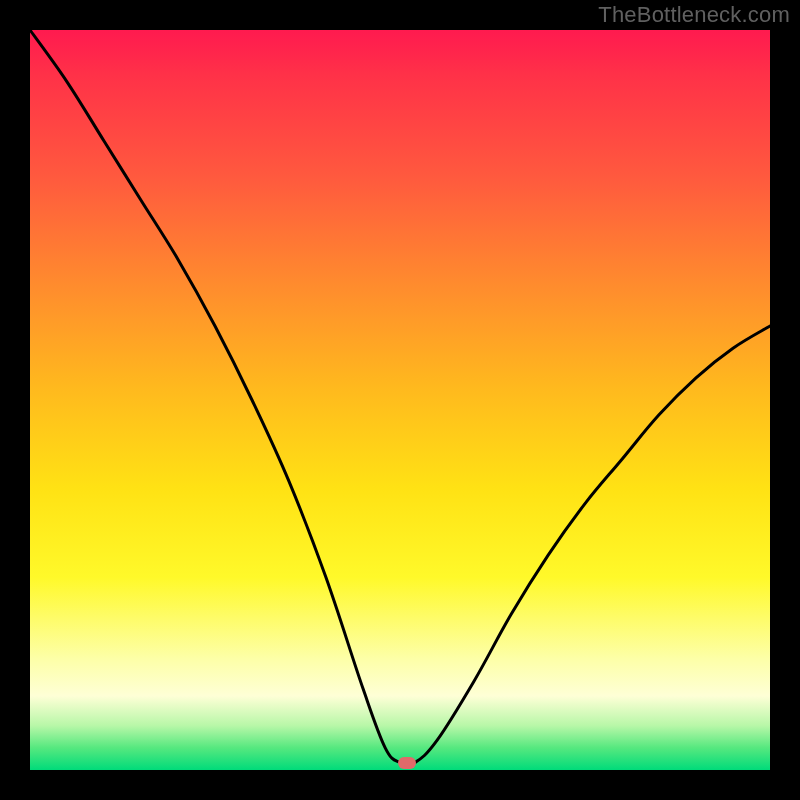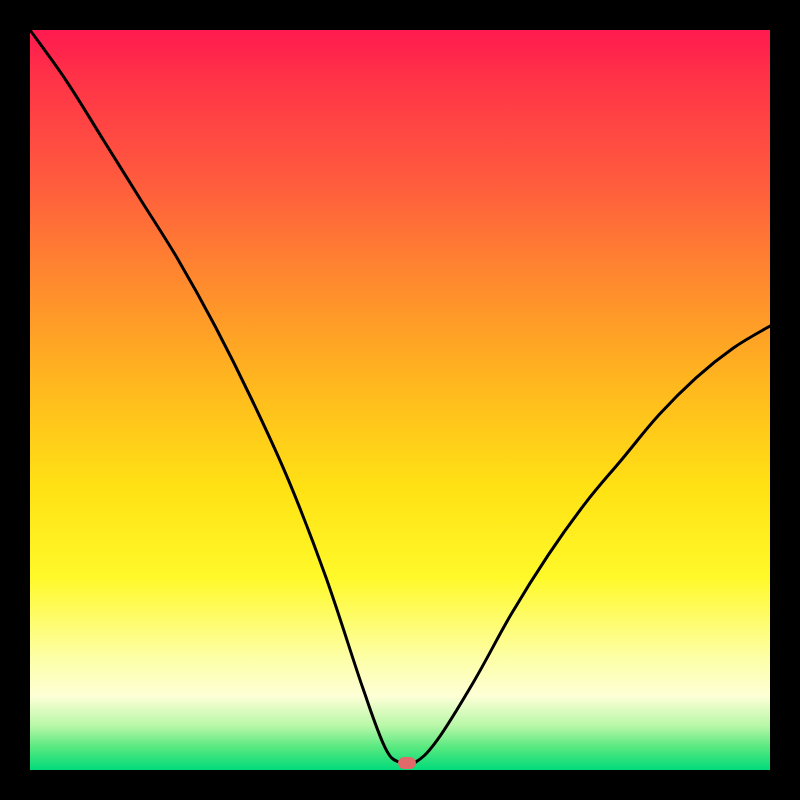--- a/index.html
+++ b/index.html
@@ -69,20 +69,21 @@
     border-radius: 6px / 6px;
     background: #e06a6a;
     z-index: 11;
     transform: translate(-50%, -50%);
   }
 </style>
 </head>
 <body>
 
 <div class="frame">
+  <div class="watermark">TheBottleneck.com</div>
 
   <div class="plot-area">
     <div class="gradient"></div>
 
     <svg class="curve" viewBox="0 0 740 740" preserveAspectRatio="none">
       <path id="curve-path" fill="none" stroke="#000" stroke-width="3" stroke-linejoin="round" stroke-linecap="round" d="M 0,0 C 6.66,9.323999999999991 23.68,31.819999999999954 37,51.799999999999955 C 50.32,71.77999999999996 60.68,89.688 74,111 C 87.32,132.31199999999998 97.68,148.88799999999992 111,170.19999999999993 C 124.32,191.51199999999994 134.68,206.75600000000003 148,229.40000000000003 C 161.32,252.04400000000004 171.68,270.692 185,296 C 198.32,321.308 208.68,342.028 222,370 C 235.32,397.972 245.68,419.43199999999996 259,451.4 C 272.32,483.368 282.68,510.30400000000003 296,547.6 C 309.32,584.8960000000001 322.344,627.964 333,658.6 C 343.656,689.236 348.53999999999996,704.4799999999999 355.2,717.8 C 361.86,731.12 364.67199999999997,729.936 370,732.6 C 375.32800000000003,735.264 378.14,736.596 384.8,732.6 C 391.46000000000004,728.604 396.34400000000005,725.052 407.00000000000006,710.4 C 417.65600000000006,695.7479999999999 430.68,673.844 444,651.2 C 457.32,628.556 467.68,607.244 481,584.6 C 494.32,561.956 504.68,545.38 518,525.4 C 531.32,505.41999999999996 541.68,490.916 555,473.6 C 568.32,456.28400000000005 578.68,445.18399999999997 592,429.2 C 605.32,413.216 615.68,399.452 629,384.8 C 642.32,370.148 652.68,359.78799999999995 666,347.79999999999995 C 679.32,335.81199999999995 689.68,327.52400000000006 703,318.20000000000005 C 716.32,308.87600000000003 733.34,299.996 740,296"></path>
     </svg>
 
     <div class="marker" id="marker" style="left: 377.4px; top: 732.6px;"></div>
   </div>

